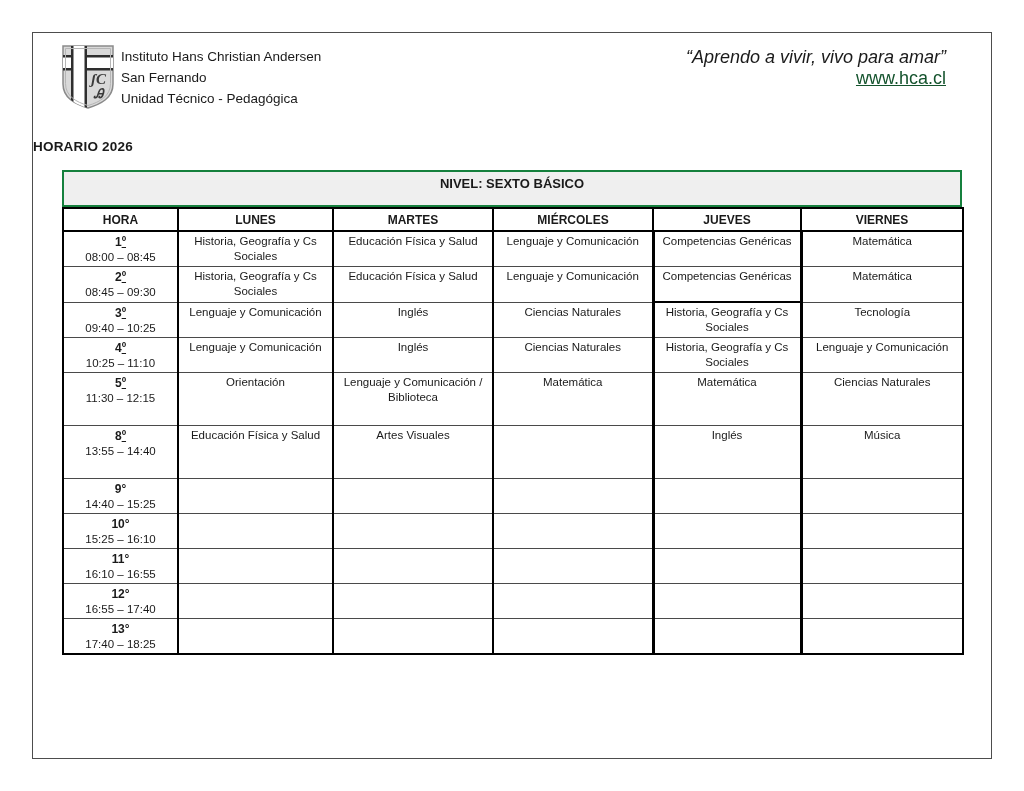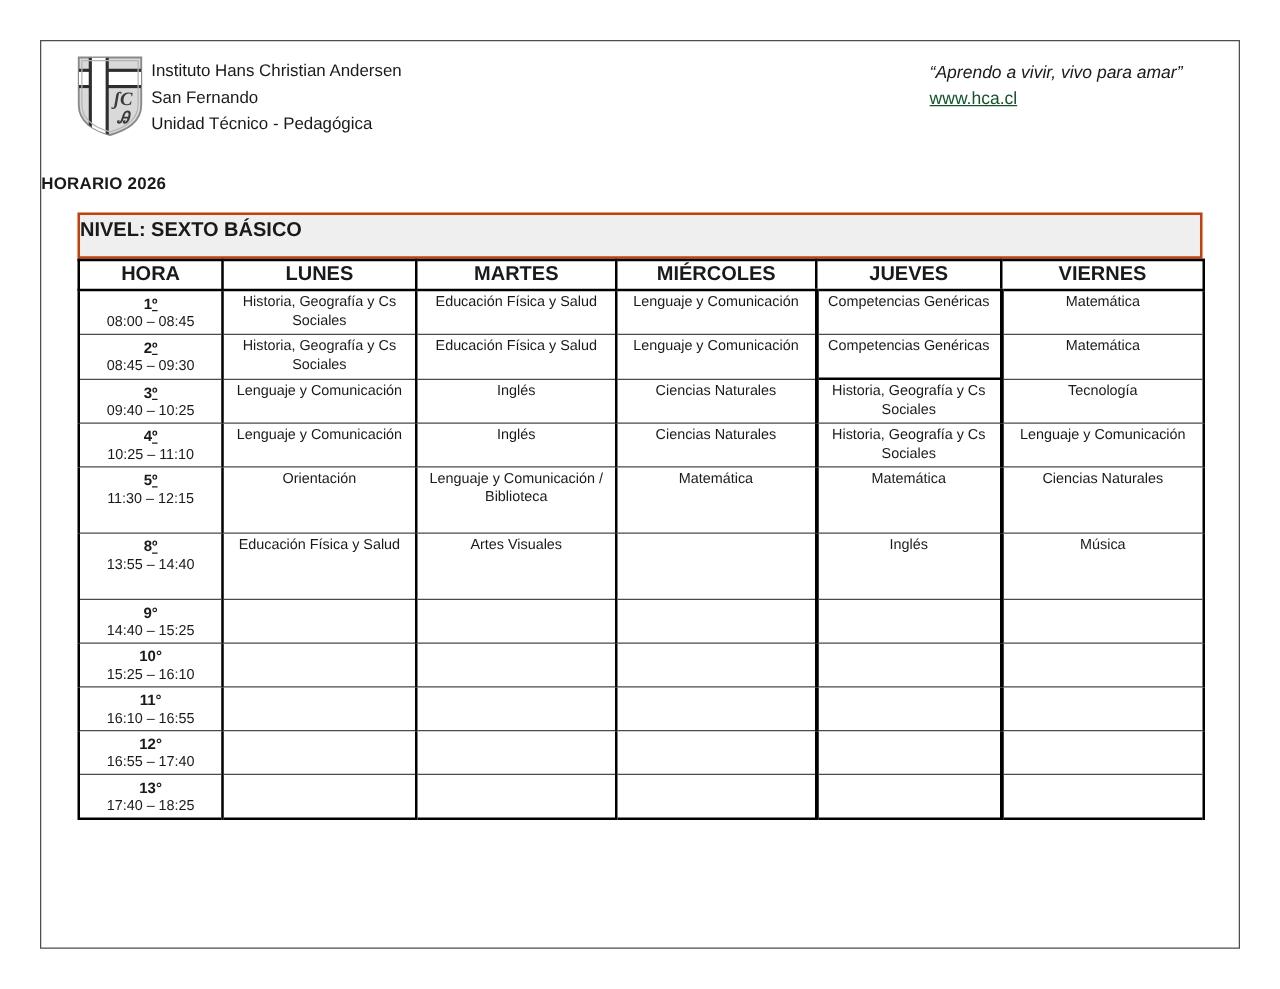--- a/index.html
+++ b/index.html
@@ -8,37 +8,37 @@
     font-family:"Liberation Sans","DejaVu Sans",sans-serif;color:#1a1a1a;
     overflow:hidden;
   }
   .page{
     position:absolute;left:32px;top:32px;width:958px;height:725px;
     border:1px solid #4d4d4d;background:#ffffff;
   }
   
   .logo{position:absolute;left:27px;top:11px;width:56px;height:67px;}
   .school-info{position:absolute;left:88px;top:13px;font-size:13.5px;line-height:21px;}
-  .header-right{position:absolute;right:45px;top:14px;text-align:left;font-size:14px;line-height:21px;}
+  .header-right{position:absolute;right:45px;top:14px;text-align:right;font-size:18px;line-height:21px;}
   .motto{font-style:italic;}
   .website{text-decoration:underline;cursor:pointer;display:inline-block;}
   
   .doc-title{position:absolute;left:0;top:106px;width:100%;text-align:left;
     font-size:13.5px;font-weight:700;letter-spacing:.2px;}
   .level-banner{position:absolute;left:29px;top:137px;width:896px;height:29px;
-    border:2px solid #c2410c;font-size:16px;font-weight:700;
+    border:2px solid #15803d;text-align:center;font-size:13px;font-weight:700;
     padding-top:4px;box-sizing:content-box;}
   
   table.schedule{
     position:absolute;left:29px;top:174px;width:900px;
     border-collapse:collapse;table-layout:fixed;
     font-size:11.5px;border:2px solid #000;
   }
   table.schedule th{
-    border:2px solid #000;font-size:16px;font-weight:700;
+    border:2px solid #000;font-size:12px;font-weight:700;
     padding:2px 14px;height:17px;background:#fff;text-align:center;
   }
   table.schedule td{
     border-left:2px solid #000;border-right:2px solid #000;
     border-top:1px solid #4a4a4a;border-bottom:1px solid #4a4a4a;
     vertical-align:top;text-align:center;padding:2px 3px 1px;
     line-height:15px;height:31px;overflow:hidden;
   }
   table.schedule td:nth-child(5){border-left-width:3px;border-right-width:3px;}
   table.schedule tbody tr:nth-child(2) td:nth-child(5){border-bottom:2px solid #000;}

